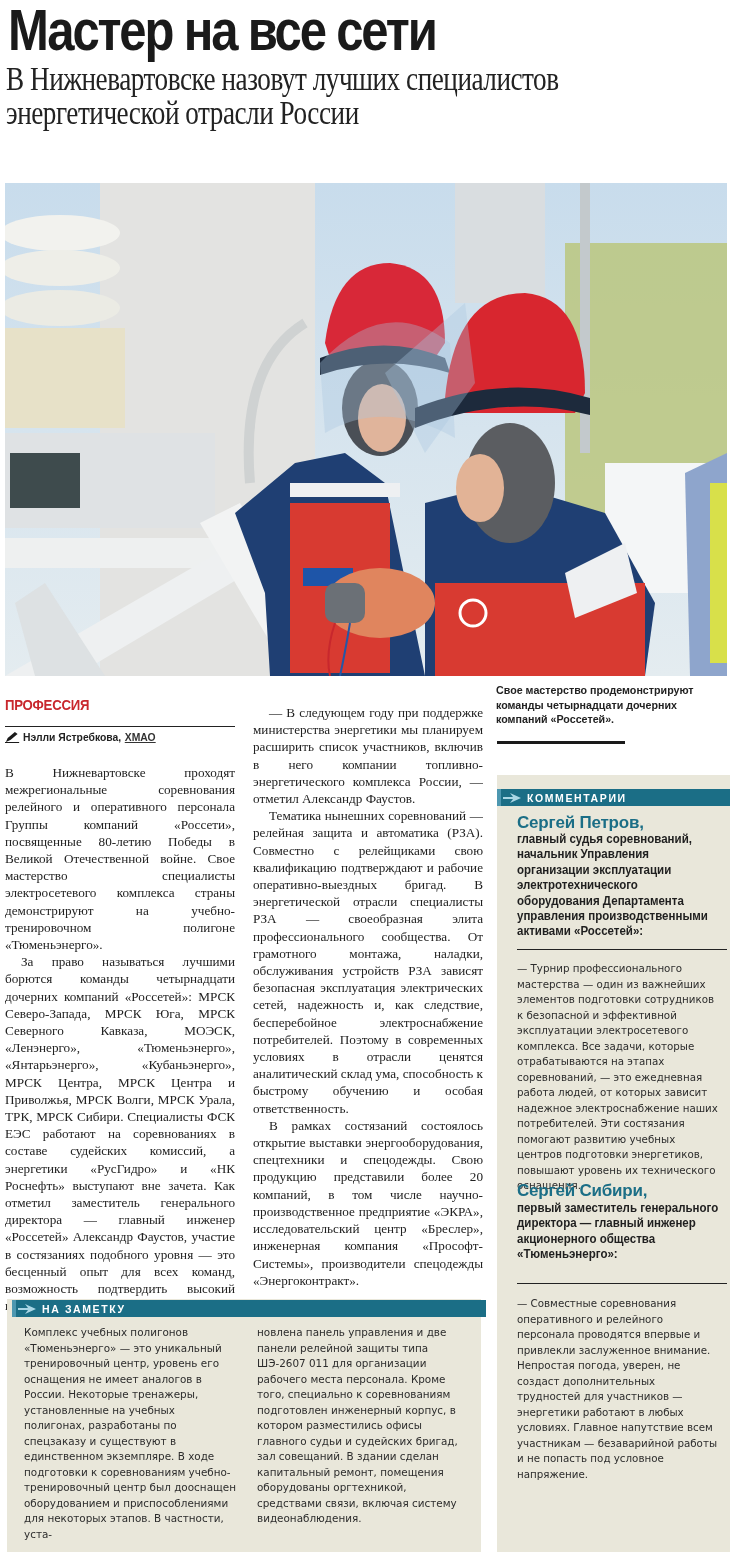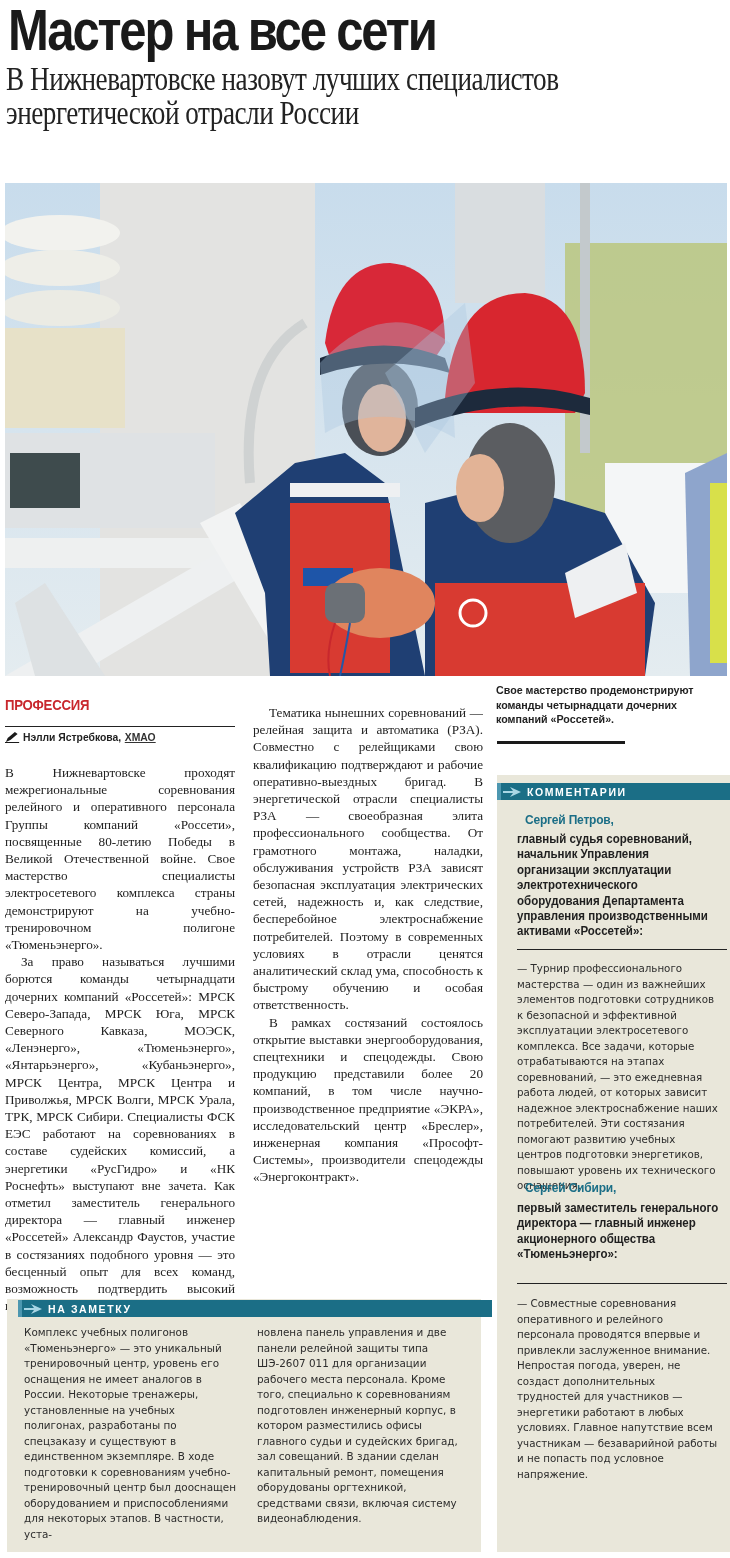--- a/index.html
+++ b/index.html
@@ -28,28 +28,28 @@
   .caption { left: 496px; top: 683px; width: 232px; font-family: "Liberation Sans", sans-serif; font-weight: bold; font-size: 11.5px; line-height: 14.5px; color: #222; transform: scaleX(0.93); transform-origin: left top; }
   .caption-line { left: 497px; top: 741px; width: 128px; height: 3px; background: #1a1a1a; }
 
   
   .comments { left: 497px; top: 775px; width: 233px; height: 777px; background: #e9e7da; }
   .sect-bar { position: absolute; height: 17px; background: #1b6e86; display: flex; align-items: center; }
   .sect-bar .tab { width: 4px; height: 17px; background: #4d97b0; }
   .sect-bar .arrow { width: 22px; height: 17px; display: flex; align-items: center; justify-content: center; }
   .sect-bar .label { font-family: "Liberation Sans", sans-serif; font-weight: bold; font-size: 10.5px; color: #fff; letter-spacing: 1.6px; margin-left: 4px; }
 
-  .c-name { position: absolute; left: 28px; font-family: "Liberation Sans", sans-serif; font-weight: bold; font-size: 12px; color: #1b6e86; letter-spacing: -0.2px; }
+  .c-name { position: absolute; left: 20px; font-family: "Liberation Sans", sans-serif; font-weight: bold; font-size: 17px; color: #1b6e86; letter-spacing: -0.2px; }
   .c-role { position: absolute; left: 20px; width: 218px; font-family: "Liberation Sans", sans-serif; font-weight: bold; font-size: 12.4px; line-height: 15.4px; color: #1f1f1f; transform: scaleX(0.93); transform-origin: left top; }
   .c-rule { position: absolute; left: 20px; width: 210px; height: 1px; background: #222; }
   .c-quote { position: absolute; left: 20px; width: 222px; font-family: "DejaVu Sans", sans-serif; font-size: 11.2px; line-height: 15.5px; color: #2c2c2c; transform: scaleX(0.92); transform-origin: left top; }
 
   
   .note { left: 7px; top: 1299px; width: 474px; height: 253px; background: #e9e7da; }
-  .note-bar { left: 11px; top: 1px; width: 474px; }
+  .note-bar { left: 5px; top: 1px; width: 474px; }
   .note-text { position: absolute; top: 26px; width: 230px; font-family: "DejaVu Sans", sans-serif; font-size: 11.2px; line-height: 15.5px; color: #2c2c2c; transform: scaleX(0.93); transform-origin: left top; }
   .note-col1 { left: 17px; }
   .note-col2 { left: 250px; }
 </style>
 </head>
 <body>
 
 <div class="abs headline">Мастер на все сети</div>
 <div class="abs subhead">В Нижневартовске назовут лучших специалистов энергетической отрасли России</div>
 
@@ -117,29 +117,30 @@
   <span>Нэлли Ястребкова,</span>
   <span class="region">ХМАО</span>
 </div>
 
 <div class="abs col col1">
   <p>В Нижневартовске проходят межрегиональные соревнования релейного и оперативного персонала Группы компаний «Россети», посвященные 80-летию Победы в Великой Отечественной войне. Свое мастерство специалисты электросетевого комплекса страны демонстрируют на учебно-тренировочном полигоне «Тюменьэнерго».</p>
   <p class="ind">За право называться лучшими борются команды четырнадцати дочерних компаний «Россетей»: МРСК Северо-Запада, МРСК Юга, МРСК Северного Кавказа, МОЭСК, «Ленэнерго», «Тюменьэнерго», «Янтарьэнерго», «Кубаньэнерго», МРСК Центра, МРСК Центра и Приволжья, МРСК Волги, МРСК Урала, ТРК, МРСК Сибири. Специалисты ФСК ЕЭС работают на соревнованиях в составе судейских комиссий, а энергетики «РусГидро» и «НК Роснефть» выступают вне зачета. Как отметил заместитель генерального директора — главный инженер «Россетей» Александр Фаустов, участие в состязаниях подобного уровня — это бесценный опыт для всех команд, возможность подтвердить высокий профессиональный уровень.</p>
 </div>
 
 <div class="abs col col2">
+  <p class="ind">— В следующем году при поддержке министерства энергетики мы планируем расширить список участников, включив в него компании топливно-энергетического комплекса России, — отметил Александр Фаустов.</p>
   <p class="ind">Тематика нынешних соревнований — релейная защита и автоматика (РЗА). Совместно с релейщиками свою квалификацию подтверждают и рабочие оперативно-выездных бригад. В энергетической отрасли специалисты РЗА — своеобразная элита профессионального сообщества. От грамотного монтажа, наладки, обслуживания устройств РЗА зависят безопасная эксплуатация электрических сетей, надежность и, как следствие, бесперебойное электроснабжение потребителей. Поэтому в современных условиях в отрасли ценятся аналитический склад ума, способность к быстрому обучению и особая ответственность.</p>
   <p class="ind">В рамках состязаний состоялось открытие выставки энергооборудования, спецтехники и спецодежды. Свою продукцию представили более 20 компаний, в том числе научно-производственное предприятие «ЭКРА», исследовательский центр «Бреслер», инженерная компания «Прософт-Системы», производители спецодежды «Энергоконтракт».</p>
 </div>
 
 <div class="abs caption">Свое мастерство продемонстрируют команды четырнадцати дочерних компаний «Россетей».</div>
 <div class="abs caption-line"></div>
 
 <div class="abs comments">
-  <div class="sect-bar" style="left:0;top:8px;width:233px;">
+  <div class="sect-bar" style="left:0;top:14px;width:233px;">
     <span class="tab"></span>
     <span class="arrow">
       <svg width="18" height="10" viewBox="0 0 18 10">
           <polygon points="0,4 10,4 7,0 18,5 7,10 10,6 0,6" fill="#a9d6e5"></polygon>
         </svg>
     </span>
     <span class="label">КОММЕНТАРИИ</span>
   </div>
 
   <div class="c-name" style="top:38px;">Сергей Петров,</div>

